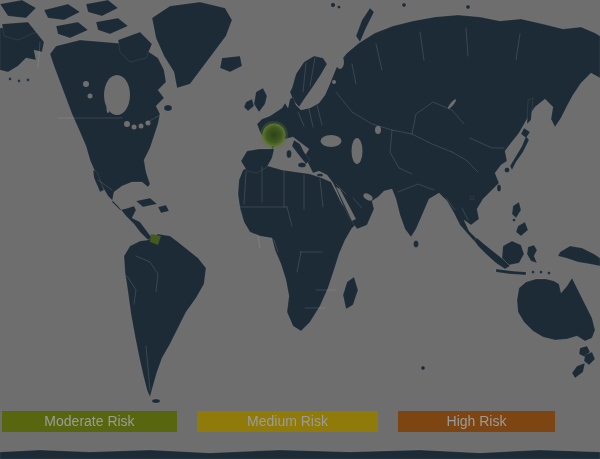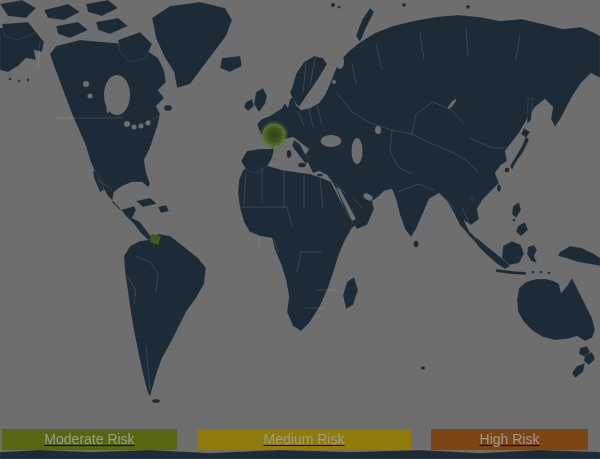--- a/index.html
+++ b/index.html
@@ -1,25 +1,25 @@
 <!DOCTYPE html>
 <html><head>
 <meta charset="utf-8">
 <style>
   html,body{margin:0;padding:0;}
   .screen{position:relative;width:600px;height:459px;overflow:hidden;font-family:"Liberation Sans",sans-serif;}
   .mapsvg{position:absolute;left:0;top:0;display:block;}
   .land{stroke:rgba(195,205,212,0.18);stroke-width:0.6;}
   .water{stroke:none;}
   .borders{fill:none;stroke:rgba(195,205,212,0.32);stroke-width:0.55;stroke-linecap:round;stroke-linejoin:round;}
-  .legend{position:absolute;left:2px;top:429px;width:598px;height:21px;display:flex;gap:20px;text-decoration:underline;}
+  .legend{position:absolute;left:2px;top:411px;width:598px;height:21px;display:flex;gap:20px;}
   .legend-btn{border:none;outline:none;height:21px;padding:0;margin:0;cursor:pointer;
     font-family:"Liberation Sans",sans-serif;font-size:14px;line-height:21px;text-align:center;}
   .btn-moderate{width:175px;}
-  .btn-medium{width:214px;}
+  .btn-medium{width:181px;}
   .btn-high{width:157px;}
 </style>
 </head>
 <body>
 
 <div class="screen" style="background-color: rgb(110, 110, 110);">
 
   <svg class="mapsvg" width="600" height="459" viewBox="0 0 600 459" xmlns="http://www.w3.org/2000/svg">
     <defs>
       <radialGradient id="franceGrad">

